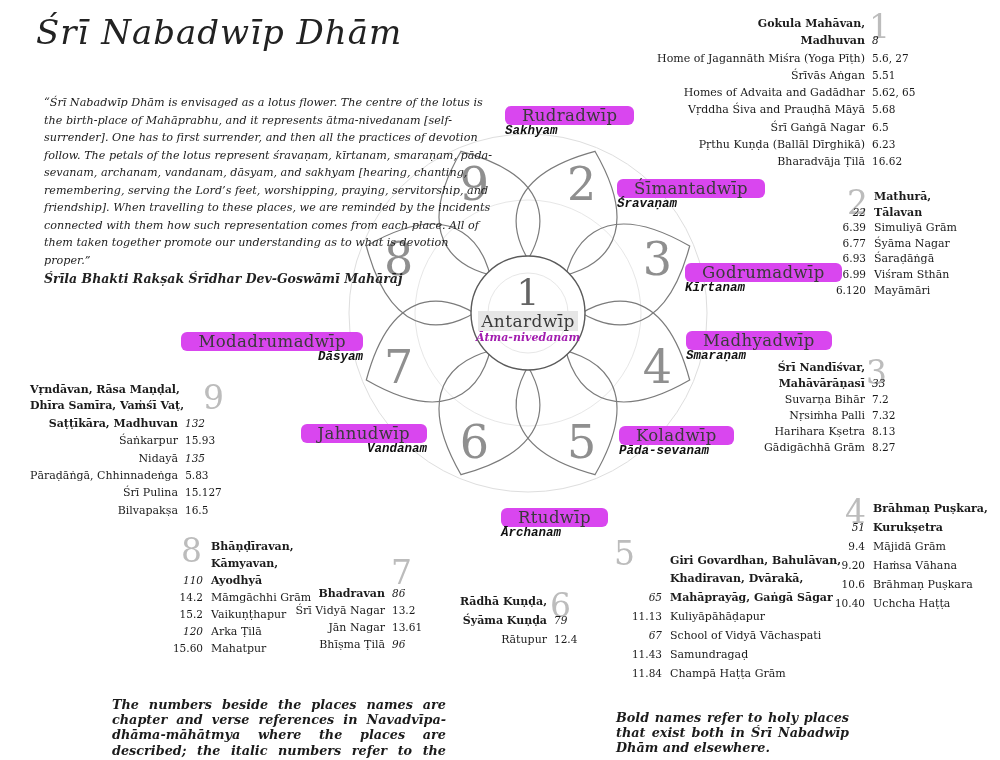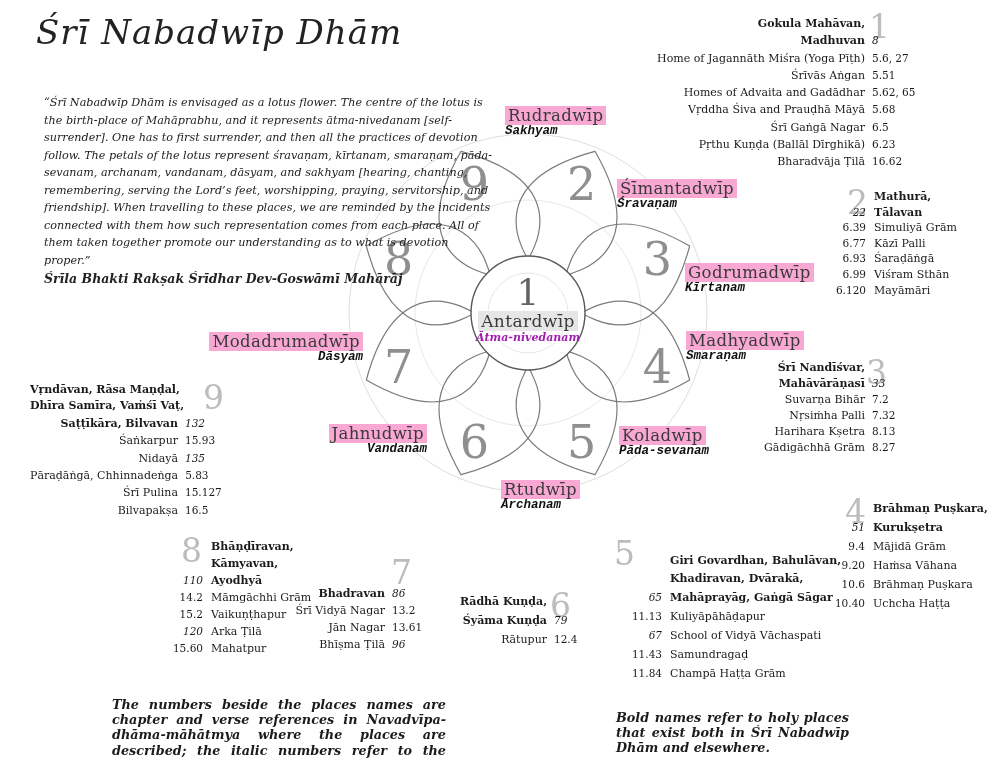--- a/index.html
+++ b/index.html
@@ -19,27 +19,27 @@
   
   #lotus{left:328px;top:113px;width:400px;height:400px;}
   .faint{fill:none;stroke:#dedede;stroke-width:1;}
   .faint2{fill:none;stroke:#e7e7e7;stroke-width:1;}
   .petal{fill:none;stroke:#7b7b7b;stroke-width:1.2;}
   .centerc{fill:#ffffff;stroke:#5a5a5a;stroke-width:1.4;}
   .pnum{font-family:"DejaVu Serif",serif;font-size:46px;fill:#8f8f8f;}
 
   
   .lbl{position:absolute;white-space:nowrap;}
-  .lbl .nm{display:inline-block;font-size:16.5px;letter-spacing:.4px;color:#3a3a3a;background:#f9a8d4;padding:0 3px;}
+  .lbl .nm{display:inline-block;font-size:16.5px;letter-spacing:.4px;color:#3a3a3a;background:#d946ef;padding:0 17px;border-radius:6px;}
   .lbl .pr{display:block;font-size:12.5px;font-weight:bold;font-style:italic;color:#111;margin-top:-1px;font-family:Liberation Mono, monospace;}
   .lbl-s{left:617px;top:179px;}      
   .lbl-g{left:685px;top:263px;}      
   .lbl-m{left:686px;top:331px;}      
   .lbl-k{left:619px;top:426px;}      
-  .lbl-r{left:501px;top:480px;}      
+  .lbl-r{left:501px;top:508px;}      
   .lbl-j{right:573px;top:424px;text-align:right;} 
   .lbl-mo{right:637px;top:332px;text-align:right;}
   .lbl-ru{left:505px;top:106px;}     
 
   
   #centerlbl{left:448px;top:275px;width:160px;text-align:center;}
   #centerlbl .cnum{display:block;font-size:36px;line-height:36px;color:#636363;}
   #centerlbl .nm{display:inline-block;font-size:17px;letter-spacing:.4px;color:#3a3a3a;background:#e6e6e6;padding:0 3px;}
   #centerlbl .pr{display:block;font-size:11px;font-weight:bold;font-style:italic;color:#a21caf;}
 
@@ -209,21 +209,21 @@
     </div>
     <div class="row">
       <span class="name b">Tālavan</span>
       <span class="ref it">22</span>
     </div>
     <div class="row">
       <span class="name">Simuliyā Grām</span>
       <span class="ref">6.39</span>
     </div>
     <div class="row">
-      <span class="name">Kāzī Palli</span>
+      <span class="name">Śyāma Nagar</span>
       <span class="ref">6.77</span>
     </div>
     <div class="row">
       <span class="name">Śaraḍāṅgā</span>
       <span class="ref">6.93</span>
     </div>
     <div class="row">
       <span class="name">Viśram Sthān</span>
       <span class="ref">6.99</span>
     </div>
@@ -386,21 +386,21 @@
 
 <div class="row">
       <span class="name b">Vṛndāvan, Rāsa Maṇḍal,</span>
       <span class="ref"></span>
     </div>
     <div class="row">
       <span class="name b">Dhīra Samīra, Vaṁśī Vaṭ,</span>
       <span class="ref"></span>
     </div>
     <div class="row">
-      <span class="name b">Saṭṭīkāra, Bilvavan</span>
+      <span class="name b">Saṭṭīkāra, Madhuvan</span>
       <span class="ref it">132</span>
     </div>
     <div class="row">
       <span class="name">Śaṅkarpur</span>
       <span class="ref">15.93</span>
     </div>
     <div class="row">
       <span class="name">Nidayā</span>
       <span class="ref it">135</span>
     </div>

